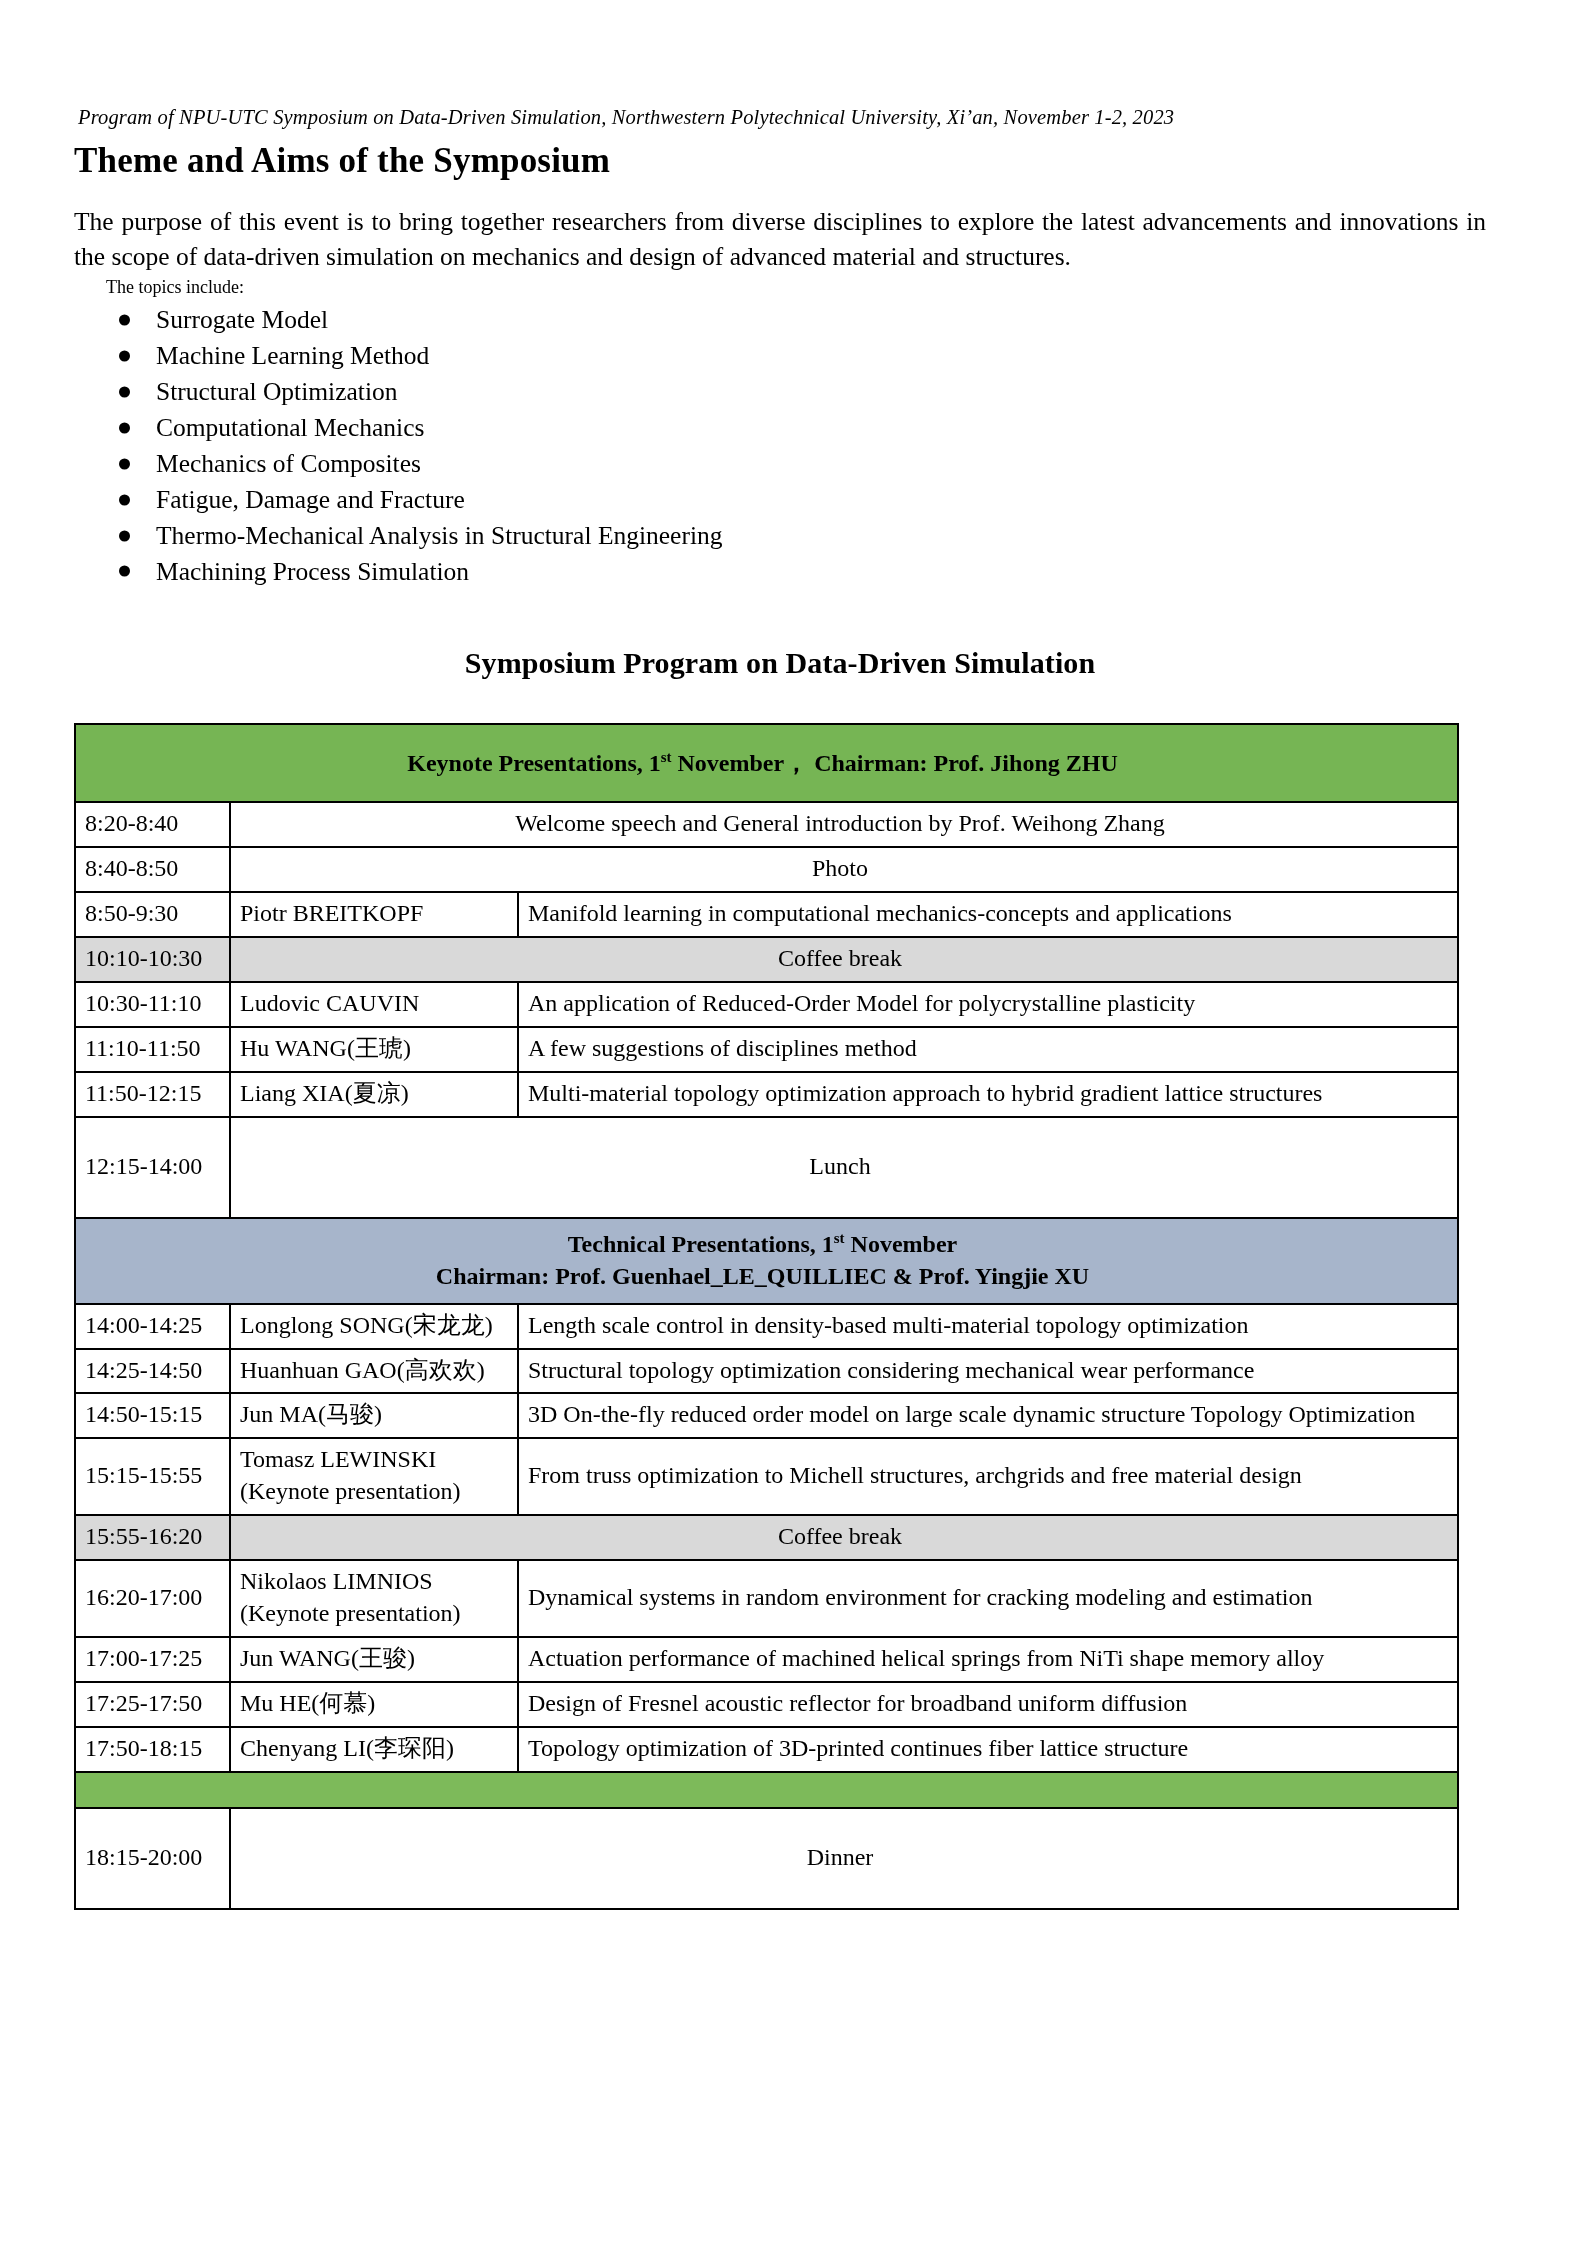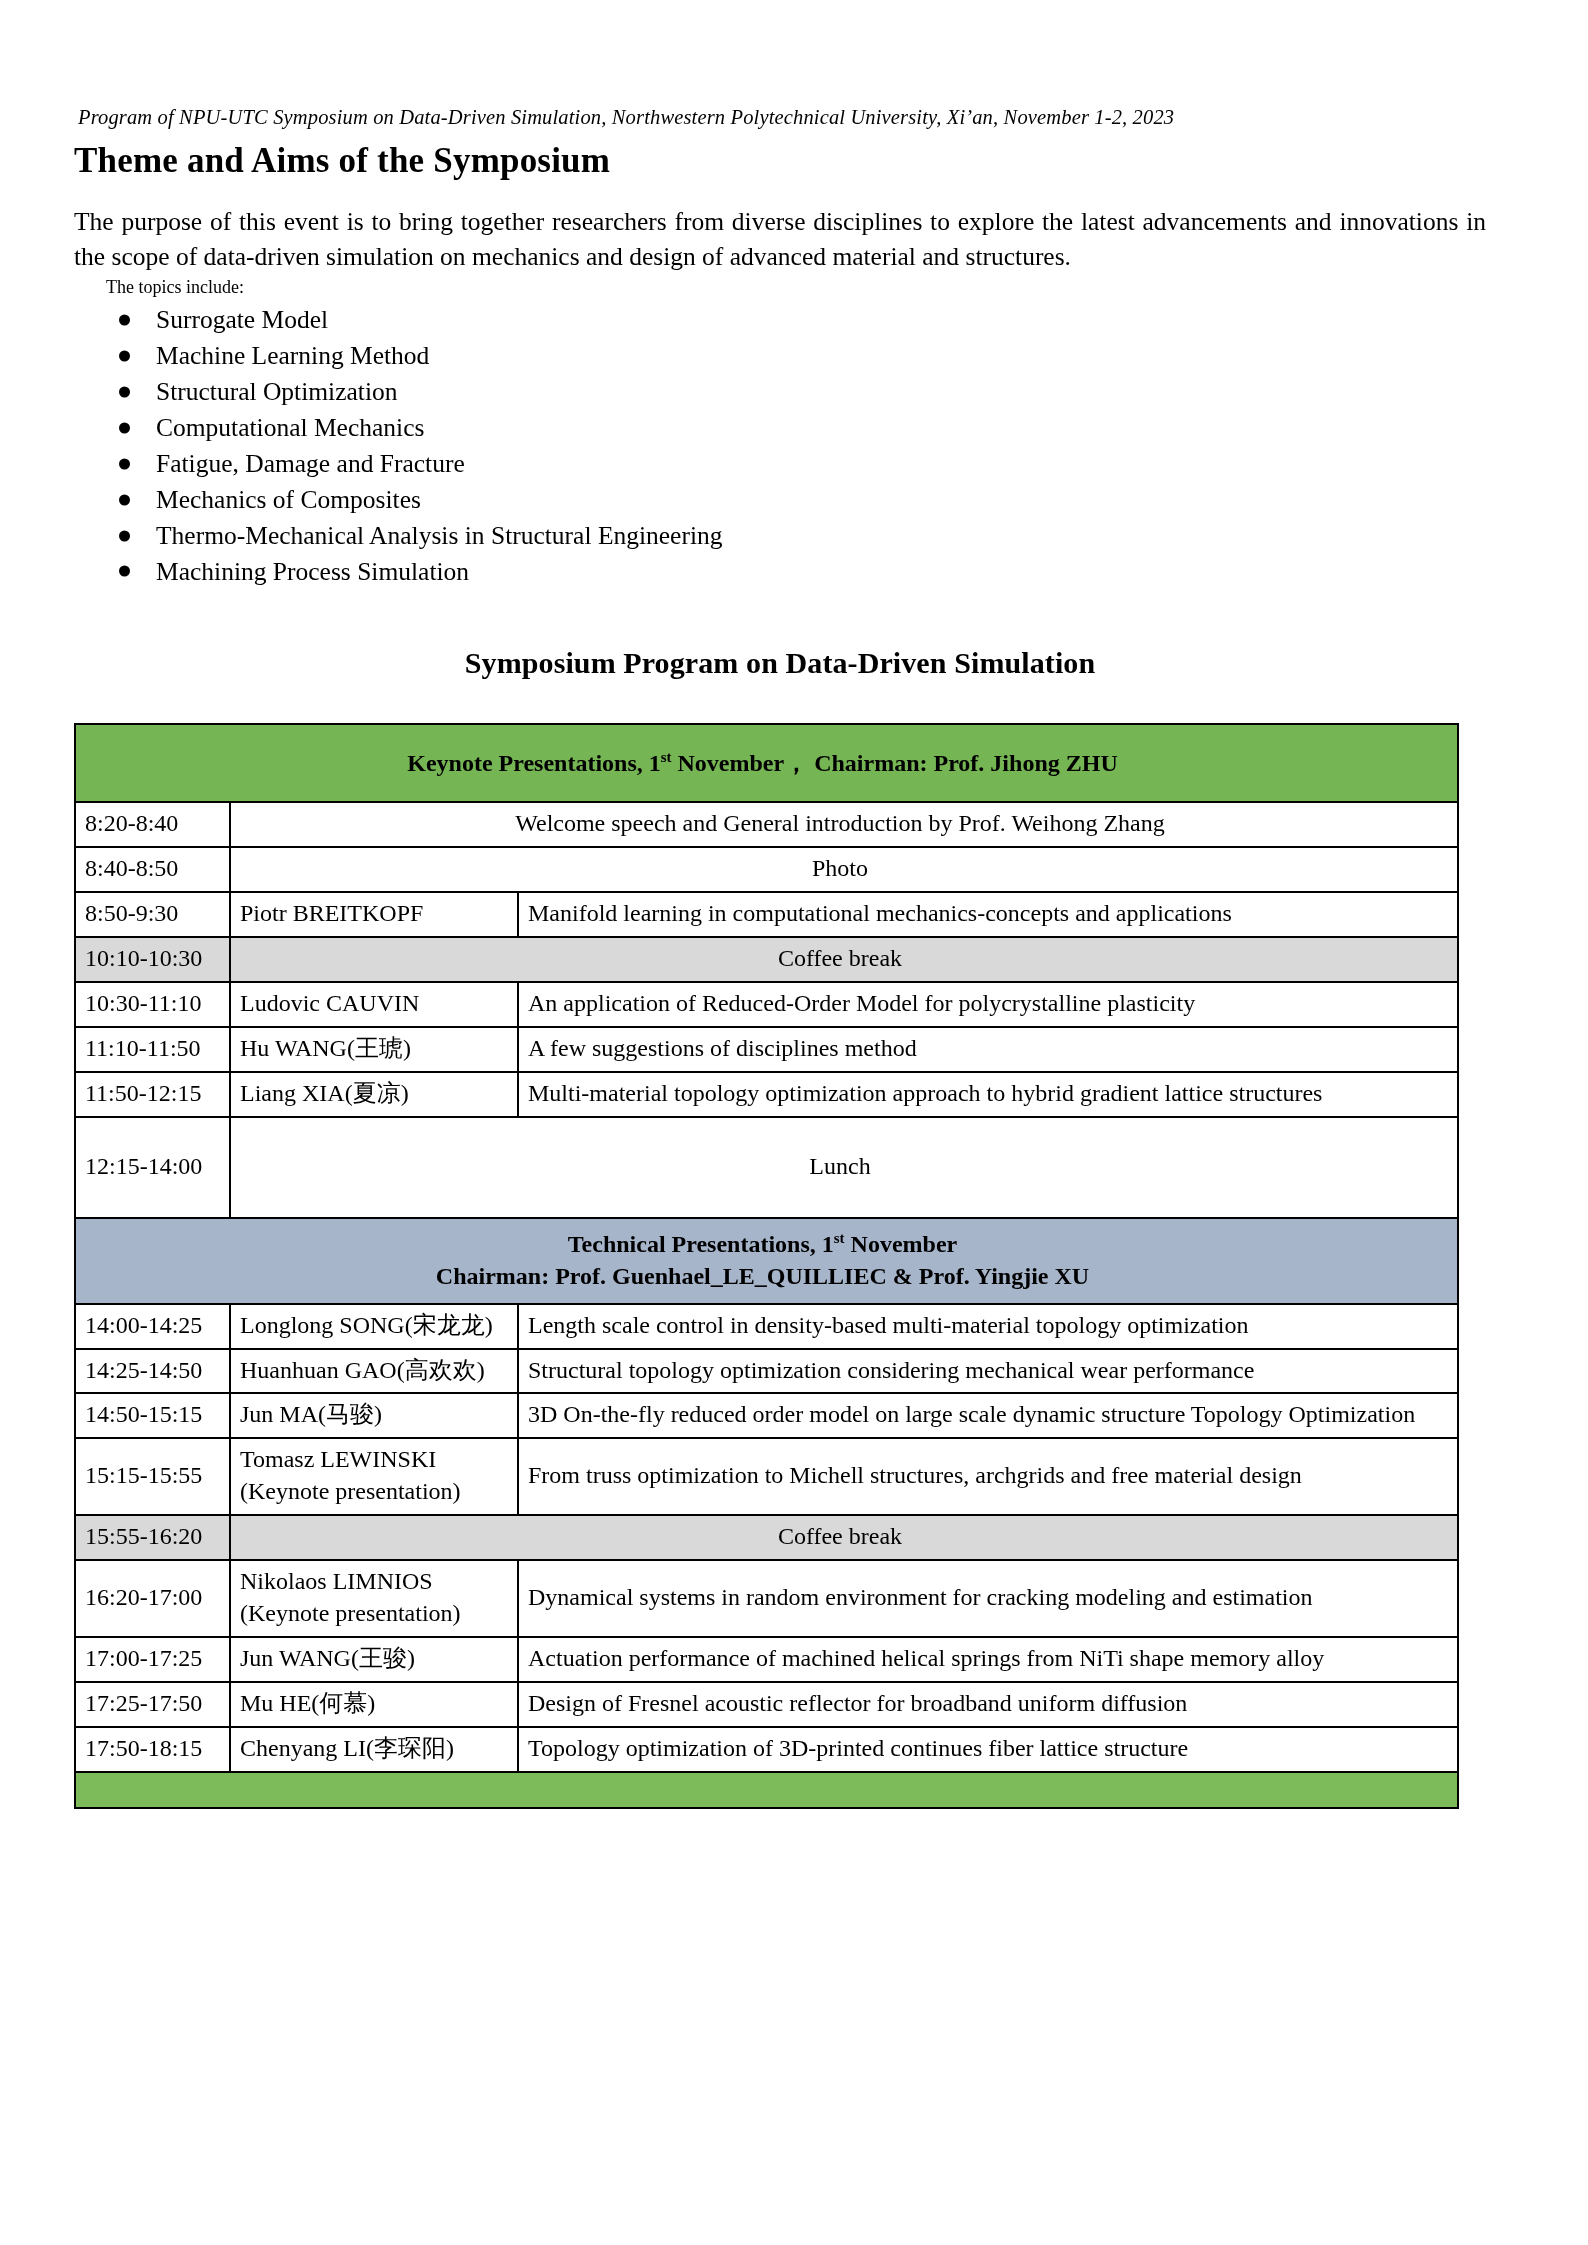--- a/index.html
+++ b/index.html
@@ -147,22 +147,22 @@
 
     <div class="para">The purpose of this event is to bring together researchers from diverse disciplines to explore the latest advancements and innovations in the scope of data-driven simulation on mechanics and design of advanced material and structures.</div>
 
     <div class="para-follow">The topics include:</div>
 
     <ul class="topics">
       <li><span class="bullet"></span><span>Surrogate Model</span></li>
       <li><span class="bullet"></span><span>Machine Learning Method</span></li>
       <li><span class="bullet"></span><span>Structural Optimization</span></li>
       <li><span class="bullet"></span><span>Computational Mechanics</span></li>
+      <li><span class="bullet"></span><span>Mechanics of Composites</span></li>
       <li><span class="bullet"></span><span>Fatigue, Damage and Fracture</span></li>
-      <li><span class="bullet"></span><span>Mechanics of Composites</span></li>
       <li><span class="bullet"></span><span>Thermo-Mechanical Analysis in Structural Engineering</span></li>
       <li><span class="bullet"></span><span>Machining Process Simulation</span></li>
     </ul>
 
     <div class="program-title">Symposium Program on Data-Driven Simulation</div>
 
     <table class="program">
       <colgroup>
         <col style="width:155px">
         <col style="width:288px">
@@ -275,18 +275,22 @@
         <tr>
           <td class="col-time">17:50-18:15</td>
           <td class="col-person">Chenyang LI(李琛阳)</td>
           <td class="col-title">Topology optimization of 3D-printed continues fiber lattice structure</td>
         </tr>
 
         <tr>
           <td class="sect-green-empty" colspan="3"></td>
         </tr>
 
+        <tr>
+          <td class="col-time tall-dinner">18:15-20:00</td>
+          <td class="center tall-dinner" colspan="2">Dinner</td>
+        </tr>
 
       </tbody>
     </table>
 
   </div>
 </div>
 
 </body></html>

